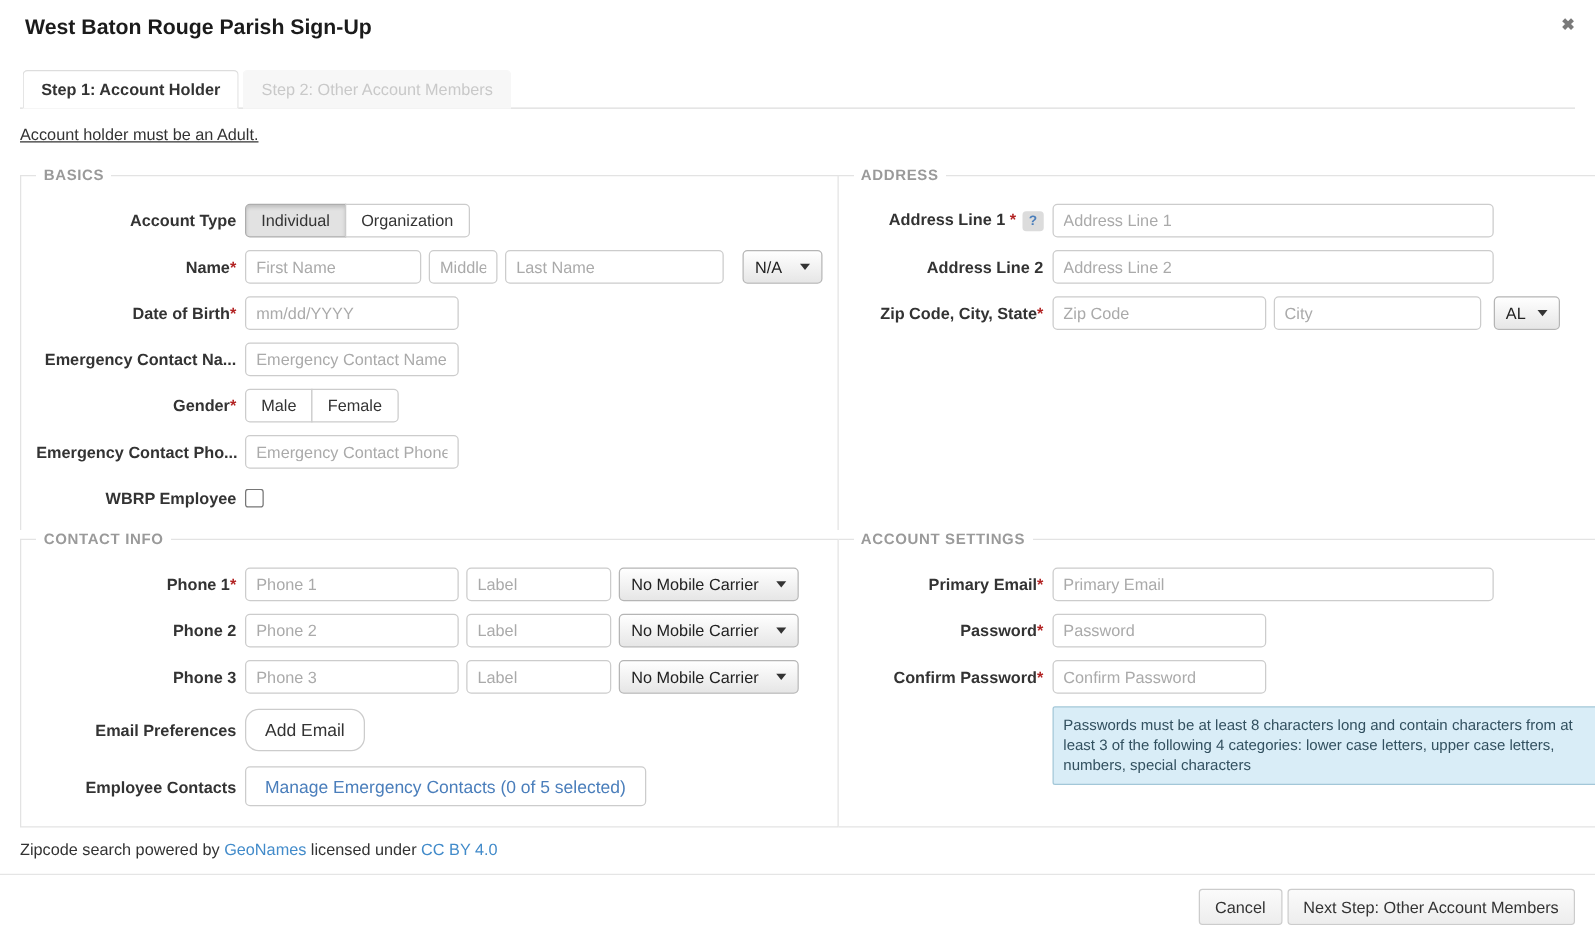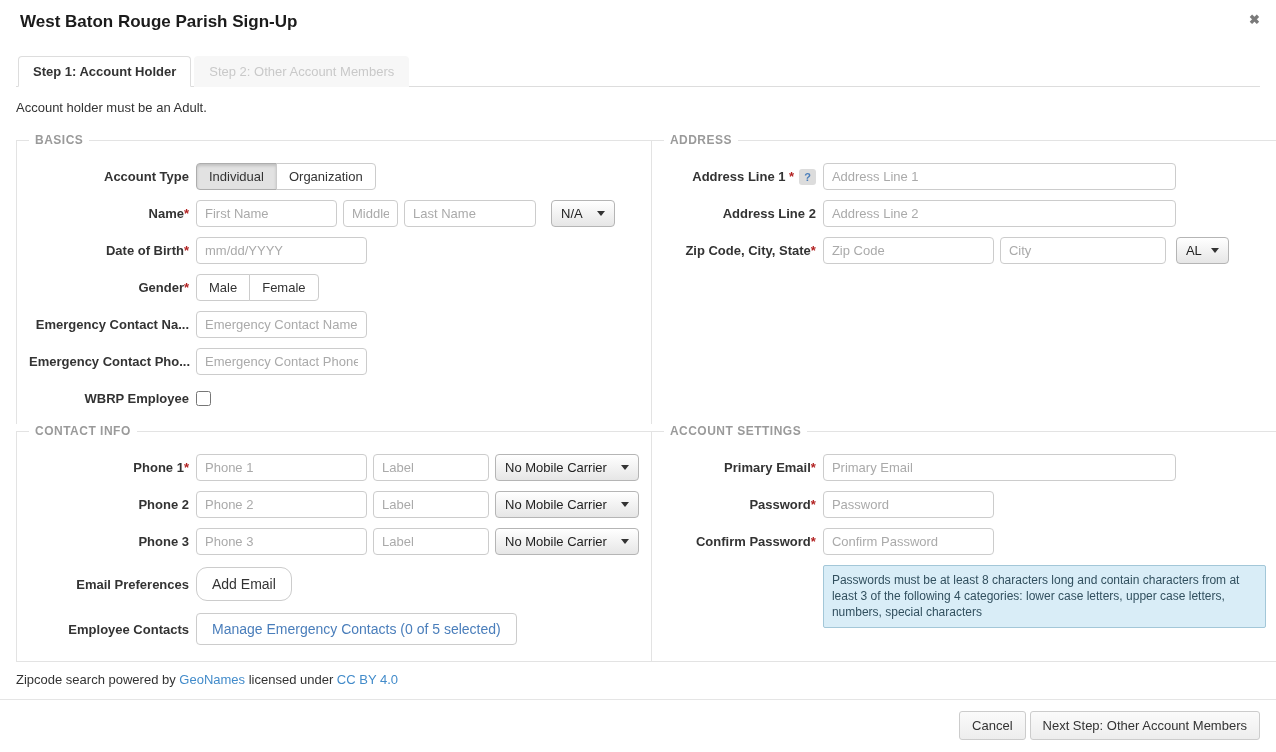--- a/index.html
+++ b/index.html
@@ -11,38 +11,38 @@
   }
   .header { padding:12px 20px 0; }
   .title { font-size:17px; font-weight:bold; color:#1b1b1b; }
   .close-x { position:absolute; top:13px; right:16px; color:#7a7a7a; font-weight:bold; font-size:13px; cursor:pointer; line-height:1; }
 
   .tabs { margin:24px 16px 8px; border-bottom:1px solid #ddd; display:flex; padding-left:2px; }
   .tab { padding:7px 14px; font-size:13px; border-radius:4px 4px 0 0; margin-bottom:-1px; cursor:pointer; }
   .tab.active { background:#fff; border:1px solid #ddd; border-bottom:1px solid #fff; font-weight:bold; color:#333; }
   .tab.inactive { background:#f7f7f7; color:#c9c9c9; margin-left:3px; border:1px solid #f7f7f7; border-bottom:none; }
 
-  .note { margin:13px 16px 0; }
+  .note { margin:13px 16px 0;text-decoration:underline; }
 
   .form-grid { display:grid; grid-template-columns:1fr 1fr; margin:18px 16px 0; }
   fieldset.fs { border:1px solid #e3e3e3; margin:0; padding:4px 12px 16px; }
   fieldset.fs-top { border-bottom:none; }
   fieldset.fs-right { border-left:none; }
   legend { font-size:12px; font-weight:bold; color:#9a9a9a; letter-spacing:.5px; padding:0 6px; }
 
   .row { display:flex; align-items:center; margin-top:10px; }
   .row.first { margin-top:12px; }
   .lbl { width:160px; text-align:right; font-weight:bold; font-size:13px; margin-right:7px; flex-shrink:0; color:#333; white-space:nowrap; }
   .fs-right .lbl { width:152px; }
   .req { color:#b22222; font-weight:bold; }
   .help-badge { display:inline-block; background:#dcdcdc; color:#4a7ebb; border-radius:3px; font-size:11px; font-weight:bold; padding:2px 5px; margin-left:5px; cursor:pointer; }
 
   input.txt { border:1px solid #ccc; border-radius:4px; padding:4px 8px; font-size:13px; color:#555; font-family:inherit; height:27px; margin-right:6px; }
   input.txt::placeholder { color:#aaa; }
-  .w-first{width:141px;} .w-mid{width:55px;} .w-last{width:132px;} .w-std{width:171px;} .w-lbl{width:116px;} .w-wide{width:353px;} .w-city{width:166px;}
+  .w-first{width:141px;} .w-mid{width:55px;} .w-last{width:175px;} .w-std{width:171px;} .w-lbl{width:116px;} .w-wide{width:353px;} .w-city{width:166px;}
 
   .select { display:inline-flex; align-items:center; background:linear-gradient(#ffffff,#e6e6e6); border:1px solid #b5b5b5; border-radius:4px; padding:5px 9px; font-size:13px; color:#222; cursor:pointer; white-space:nowrap; }
   .caret { width:0; height:0; border-left:4px solid transparent; border-right:4px solid transparent; border-top:5px solid #333; margin-left:14px; }
 
   .btn-group { display:inline-flex; }
   .btn { background:#fff; border:1px solid #ccc; padding:5px 12px; font-size:13px; cursor:pointer; font-family:inherit; color:#333; border-radius:4px; }
   .btn-group .btn { border-radius:0; margin-left:-1px; }
   .btn-group .btn:first-child { border-radius:4px 0 0 4px; margin-left:0; }
   .btn-group .btn:last-child { border-radius:0 4px 4px 0; }
   .btn.sel { background:#e2e2e2; box-shadow:inset 0 2px 3px rgba(0,0,0,.15); border-color:#adadad; }
@@ -98,30 +98,30 @@
         <span class="caret"></span>
       </span>
     </div>
 
     <div class="row">
       <span class="lbl"><span>Date of Birth</span><span class="req">*</span></span>
       <input class="txt w-std" placeholder="mm/dd/YYYY" style="">
     </div>
 
     <div class="row">
+      <span class="lbl">Emergency Contact Na...</span>
+      <input class="txt w-std" placeholder="Emergency Contact Name" style="">
+    </div>
+
+    <div class="row">
       <span class="lbl"><span>Gender</span><span class="req">*</span></span>
       <span class="btn-group">
         <button class="btn">Male</button>
         <button class="btn">Female</button>
       </span>
-    </div>
-
-    <div class="row">
-      <span class="lbl">Emergency Contact Na...</span>
-      <input class="txt w-std" placeholder="Emergency Contact Name" style="">
     </div>
 
     <div class="row">
       <span class="lbl">Emergency Contact Pho...</span>
       <input class="txt w-std" placeholder="Emergency Contact Phone" style="">
     </div>
 
     <div class="row" style="margin-top:14px;">
       <span class="lbl">WBRP Employee</span>
       <input type="checkbox" class="chk" style="">

